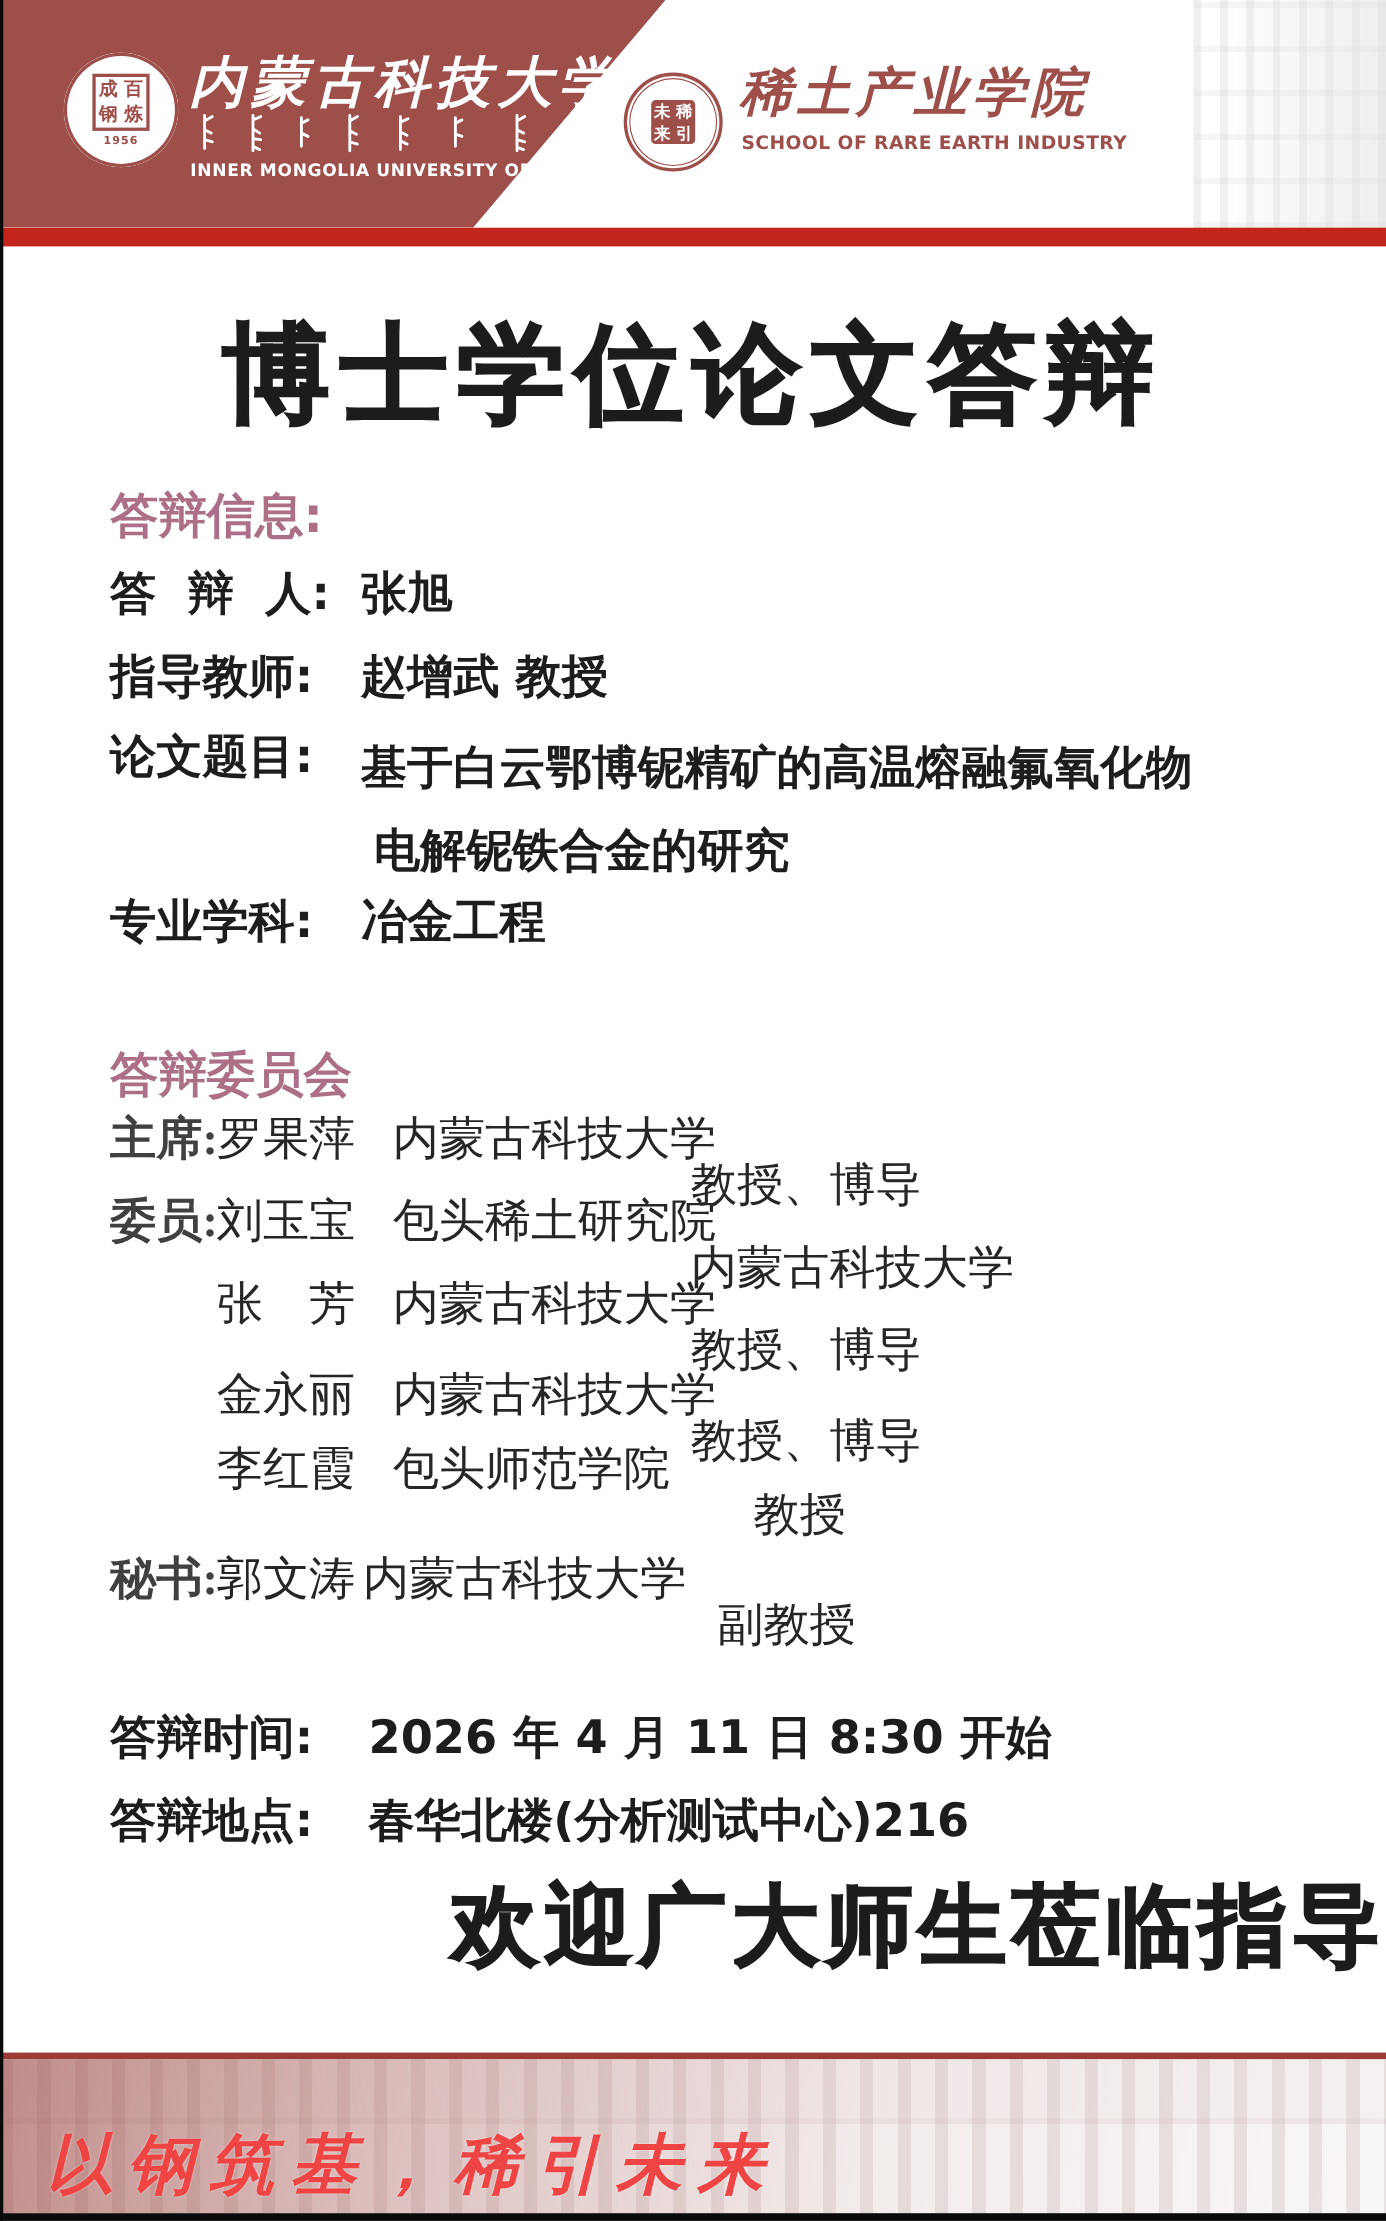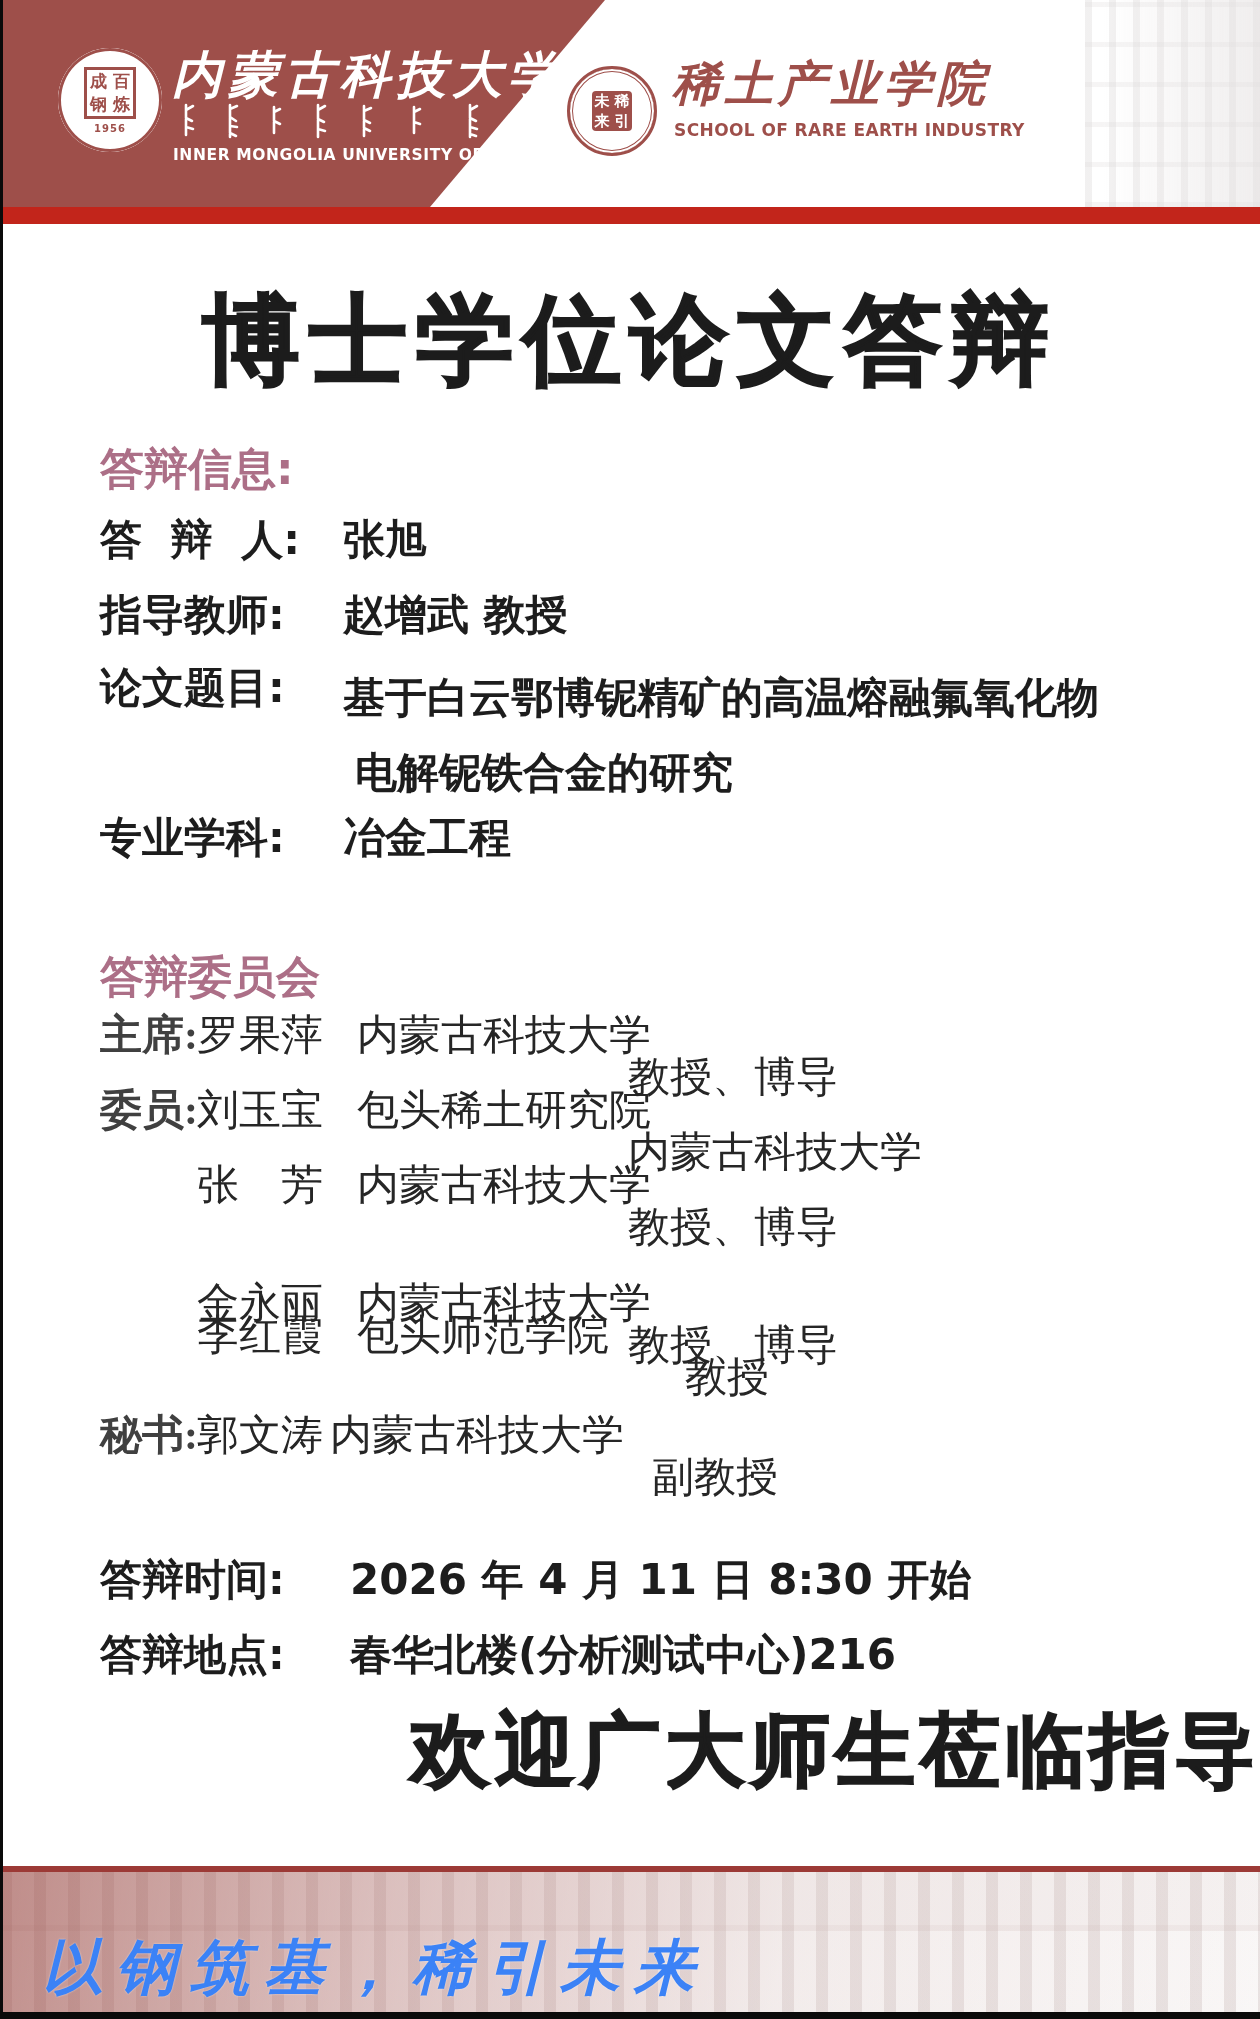--- a/index.html
+++ b/index.html
@@ -77,21 +77,21 @@
   .main-title{
     position:absolute;left:0;top:276px;width:100%;text-align:center;
     font-size:98px;font-weight:900;color:#1c1c1c;letter-spacing:9px;white-space:nowrap;
     -webkit-text-stroke:2px #1c1c1c;
   }
   .section-label{
     position:absolute;left:100px;font-size:44px;font-weight:900;color:#ac6f87;white-space:nowrap;
   }
   .info-line{position:absolute;left:100px;font-size:42px;font-weight:700;color:#1d1d1d;white-space:nowrap;}
   .info-line .lbl{display:inline-block;width:228px;word-spacing:14px;}
-  .info-line .val{display:inline-block;vertical-align:top;margin-left:15px;}
+  .info-line .val{display:inline-block;vertical-align:top;}
   .thesis-val{line-height:75px;}
   .thesis-val .l2{display:block;padding-left:12px;}
 
   .committee-row{position:absolute;left:100px;width:1100px;height:60px;
     font-family:"DejaVu Serif",serif;font-size:42px;color:#262626;white-space:nowrap;}
   .committee-row .role{position:absolute;left:0;font-family:Liberation Serif, serif;font-weight:700;color:#404040;}
   .committee-row .name{position:absolute;left:97px;}
   .committee-row .affil{position:absolute;left:257px;}
   .committee-row .ctitle{position:absolute;left:528px;margin-top:42px;}
   .committee-row.short-title .ctitle{left:585px;}
@@ -107,21 +107,21 @@
   
   .footer-line{position:absolute;left:0;top:1866px;width:100%;height:6px;background:#9c3a36;}
   .footer-band{
     position:absolute;left:0;top:1872px;width:100%;height:140px;
     background:
       linear-gradient(100deg, rgba(158,79,74,.62) 0%, rgba(186,129,126,.45) 30%, rgba(224,205,203,.28) 62%, rgba(245,241,241,.15) 100%),
       repeating-linear-gradient(90deg, rgba(180,158,156,.28) 0 12px, rgba(255,255,255,0) 12px 34px),
       linear-gradient(to bottom, rgba(236,228,227,.5) 0 38%, rgba(214,196,194,.4) 38% 42%, rgba(240,234,233,.35) 42% 100%);
   }
   .slogan{
-    position:absolute;left:42px;top:1928px;color:#3b82f6;
+    position:absolute;left:42px;top:1928px;color:#ef4444;
     font-family:"DejaVu Serif",serif;font-style:italic;font-weight:bold;
     font-size:60px;letter-spacing:14px;white-space:nowrap;
     text-shadow:0 0 2px rgba(255,255,255,.6);
   }
 </style>
 </head>
 <body>
 
 <div class="poster">
 
@@ -204,21 +204,21 @@
     <span class="ctitle">内蒙古科技大学</span>
   </div>
 
   <div class="committee-row" style="top:1157px">
     <span class="role"></span>
     <span class="name">张　芳</span>
     <span class="affil">内蒙古科技大学</span>
     <span class="ctitle">教授、博导</span>
   </div>
 
-  <div class="committee-row" style="top:1275px">
+  <div class="committee-row" style="top:1240px">
     <span class="role"></span>
     <span class="name">金永丽</span>
     <span class="affil">内蒙古科技大学</span>
     <span class="ctitle">教授、博导</span>
   </div>
 
   <div class="committee-row short-title" style="top:1307px">
     <span class="role"></span>
     <span class="name">李红霞</span>
     <span class="affil">包头师范学院</span>

